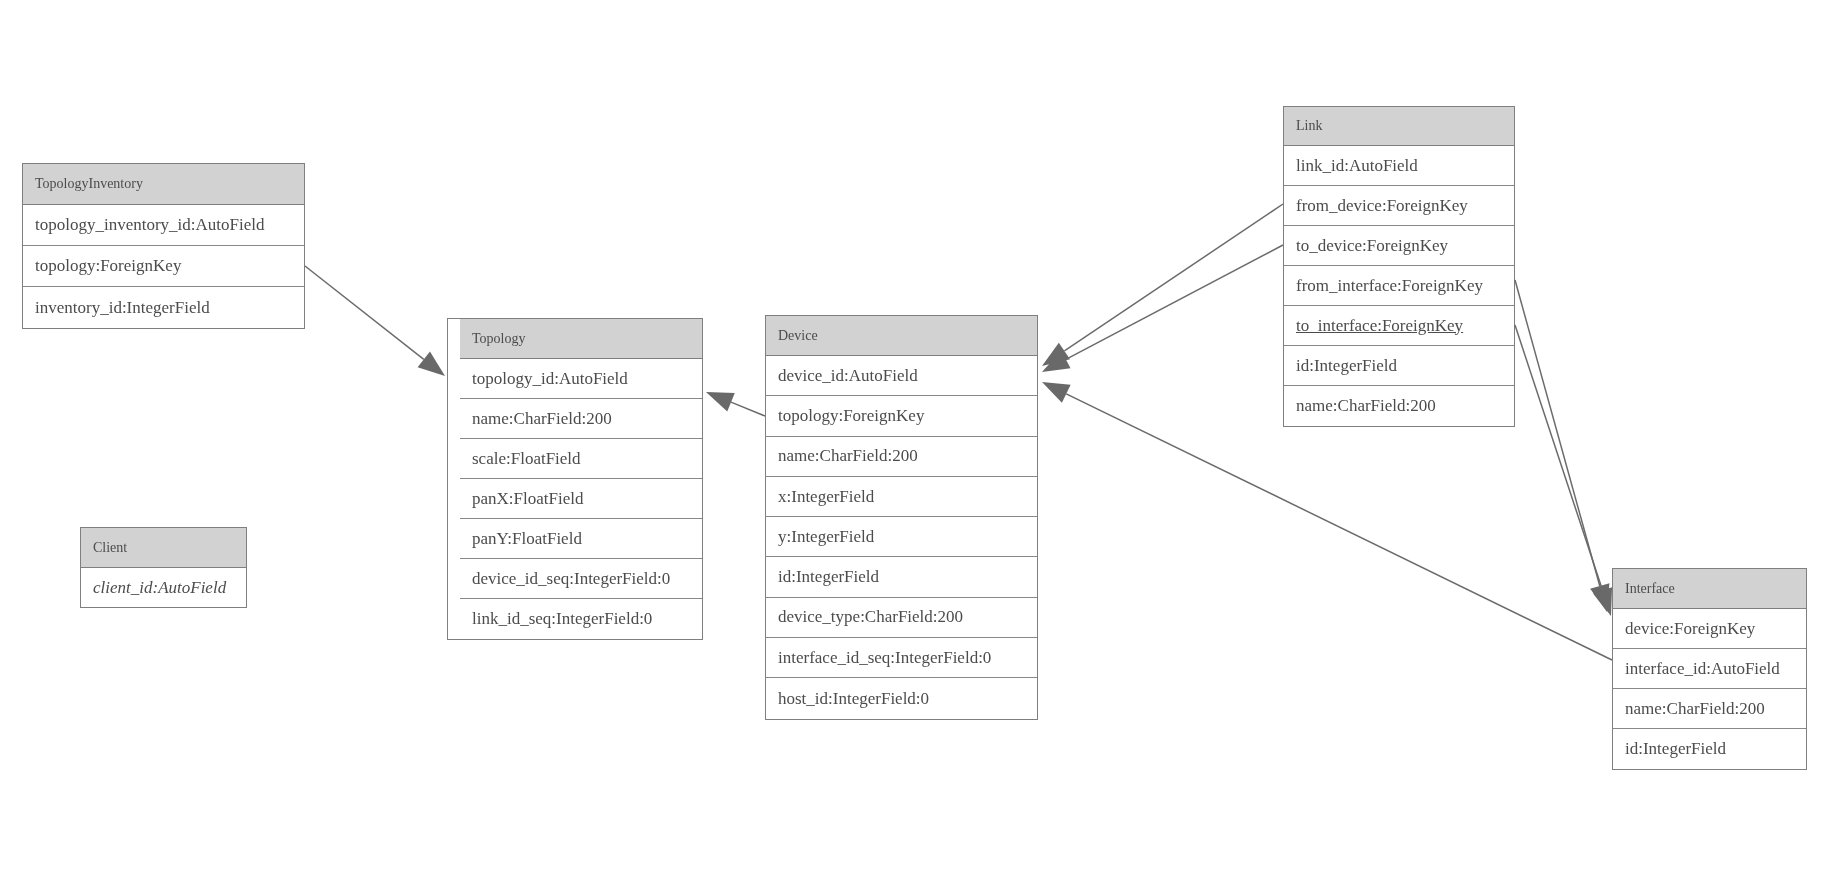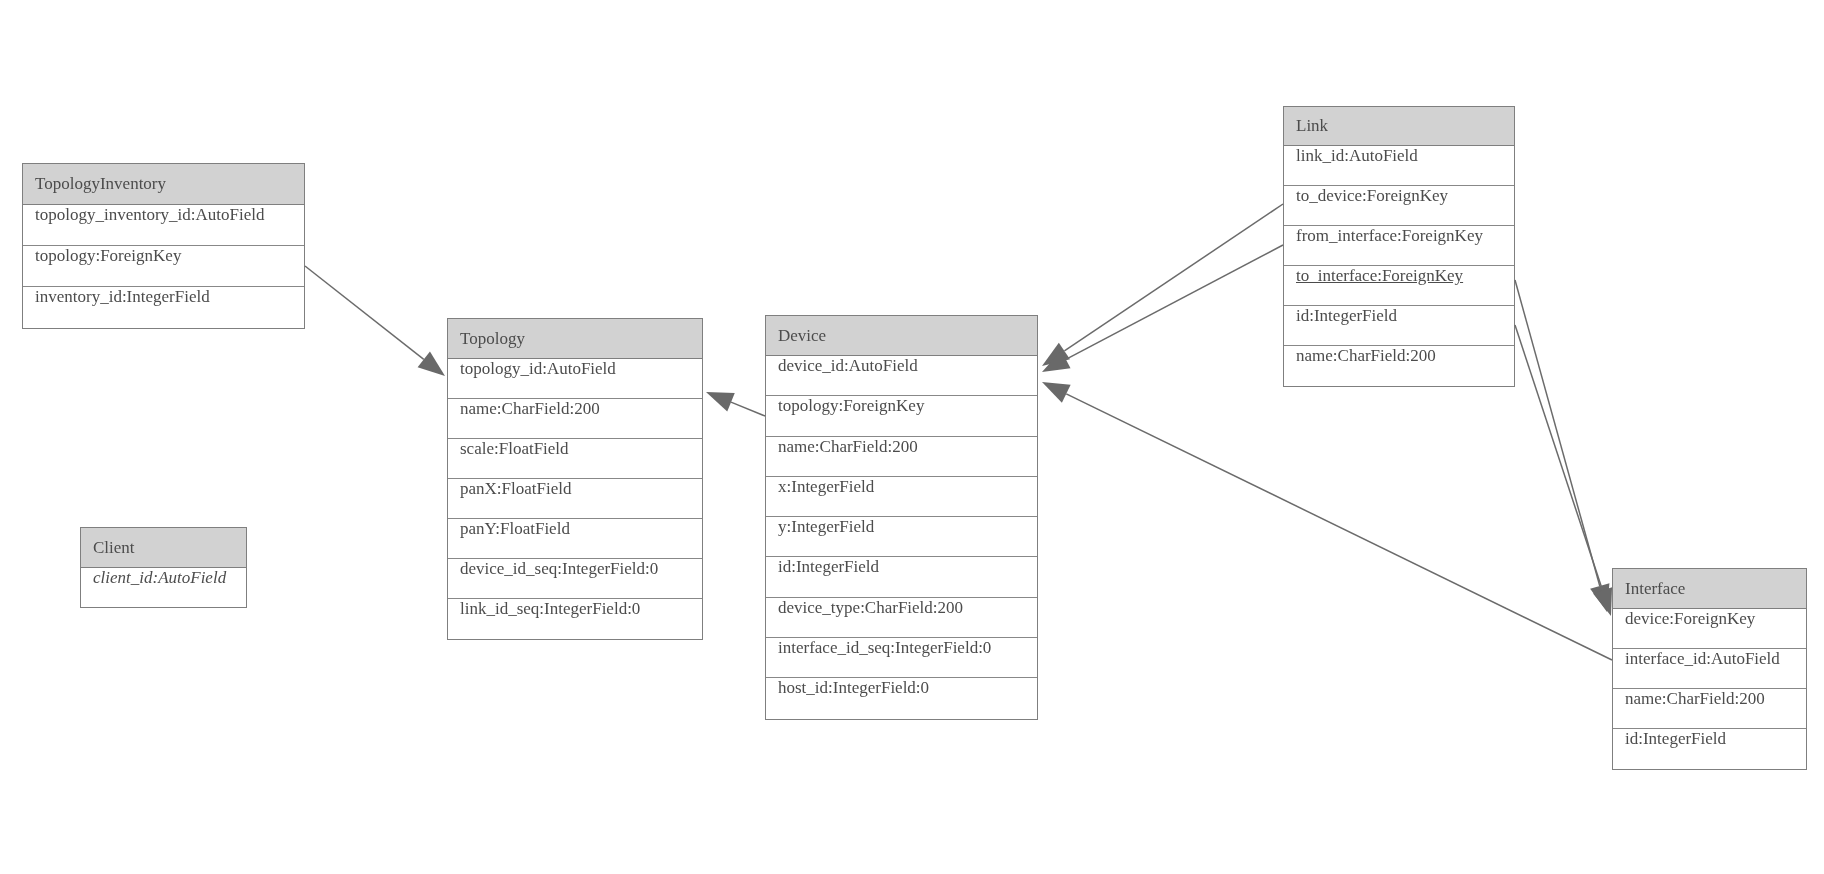--- a/index.html
+++ b/index.html
@@ -32,26 +32,27 @@
     z-index: 1;
   }
   .entity-header {
     box-sizing: border-box;
     background: #d2d2d2;
     border-bottom: 1px solid #7f7f7f;
     display: flex;
     align-items: center;
     padding-left: 12px;
     color: #4c4c4c;
-    font-size: 17px;
+    font-size: 14px;
   }
   .entity-row {
     box-sizing: border-box;
     border-bottom: 1px solid #888888;
     display: flex;
+    align-items: center;
     padding-left: 12px;
     color: #4c4c4c;
     font-size: 17px;
     background: #ffffff;
   }
   .entity-row:last-child {
     border-bottom: none;
   }
   .entity-title, .field-label {
     white-space: nowrap;
@@ -69,21 +70,21 @@
   <div class="entity-row" style="height: 41px;">
           <span class="field-label">topology_inventory_id:AutoField</span>
         </div>
         <div class="entity-row" style="height: 41px;">
           <span class="field-label">topology:ForeignKey</span>
         </div>
         <div class="entity-row" style="height: 41px;">
           <span class="field-label">inventory_id:IntegerField</span>
         </div>
       </div>
-      <div class="entity" style="left: 447px; top: 318px; width: 256px;">
+      <div class="entity" style="left: 447px; top: 318px; width: 256px; padding-left: 12px;">
     <div class="entity-header" style="height: 40px;">
       <span class="entity-title">Topology</span>
     </div>
   <div class="entity-row" style="height: 40px;">
           <span class="field-label">topology_id:AutoField</span>
         </div>
         <div class="entity-row" style="height: 40px;">
           <span class="field-label">name:CharField:200</span>
         </div>
         <div class="entity-row" style="height: 40px;">
@@ -141,20 +142,23 @@
         <div class="entity-row" style="height: 40.3px;">
           <span class="field-label">host_id:IntegerField:0</span>
         </div>
       </div>
       <div class="entity" style="left: 1283px; top: 106px; width: 232px;">
     <div class="entity-header" style="height: 39px;">
       <span class="entity-title">Link</span>
     </div>
   <div class="entity-row" style="height: 40px;">
           <span class="field-label">link_id:AutoField</span>
+        </div>
+        <div class="entity-row" style="height: 40px;">
+          <span class="field-label">from_device:ForeignKey</span>
         </div>
         <div class="entity-row" style="height: 40px;">
           <span class="field-label">to_device:ForeignKey</span>
         </div>
         <div class="entity-row" style="height: 40px;">
           <span class="field-label">from_interface:ForeignKey</span>
         </div>
         <div class="entity-row" style="height: 40px; text-decoration: underline;">
           <span class="field-label">to_interface:ForeignKey</span>
         </div>

